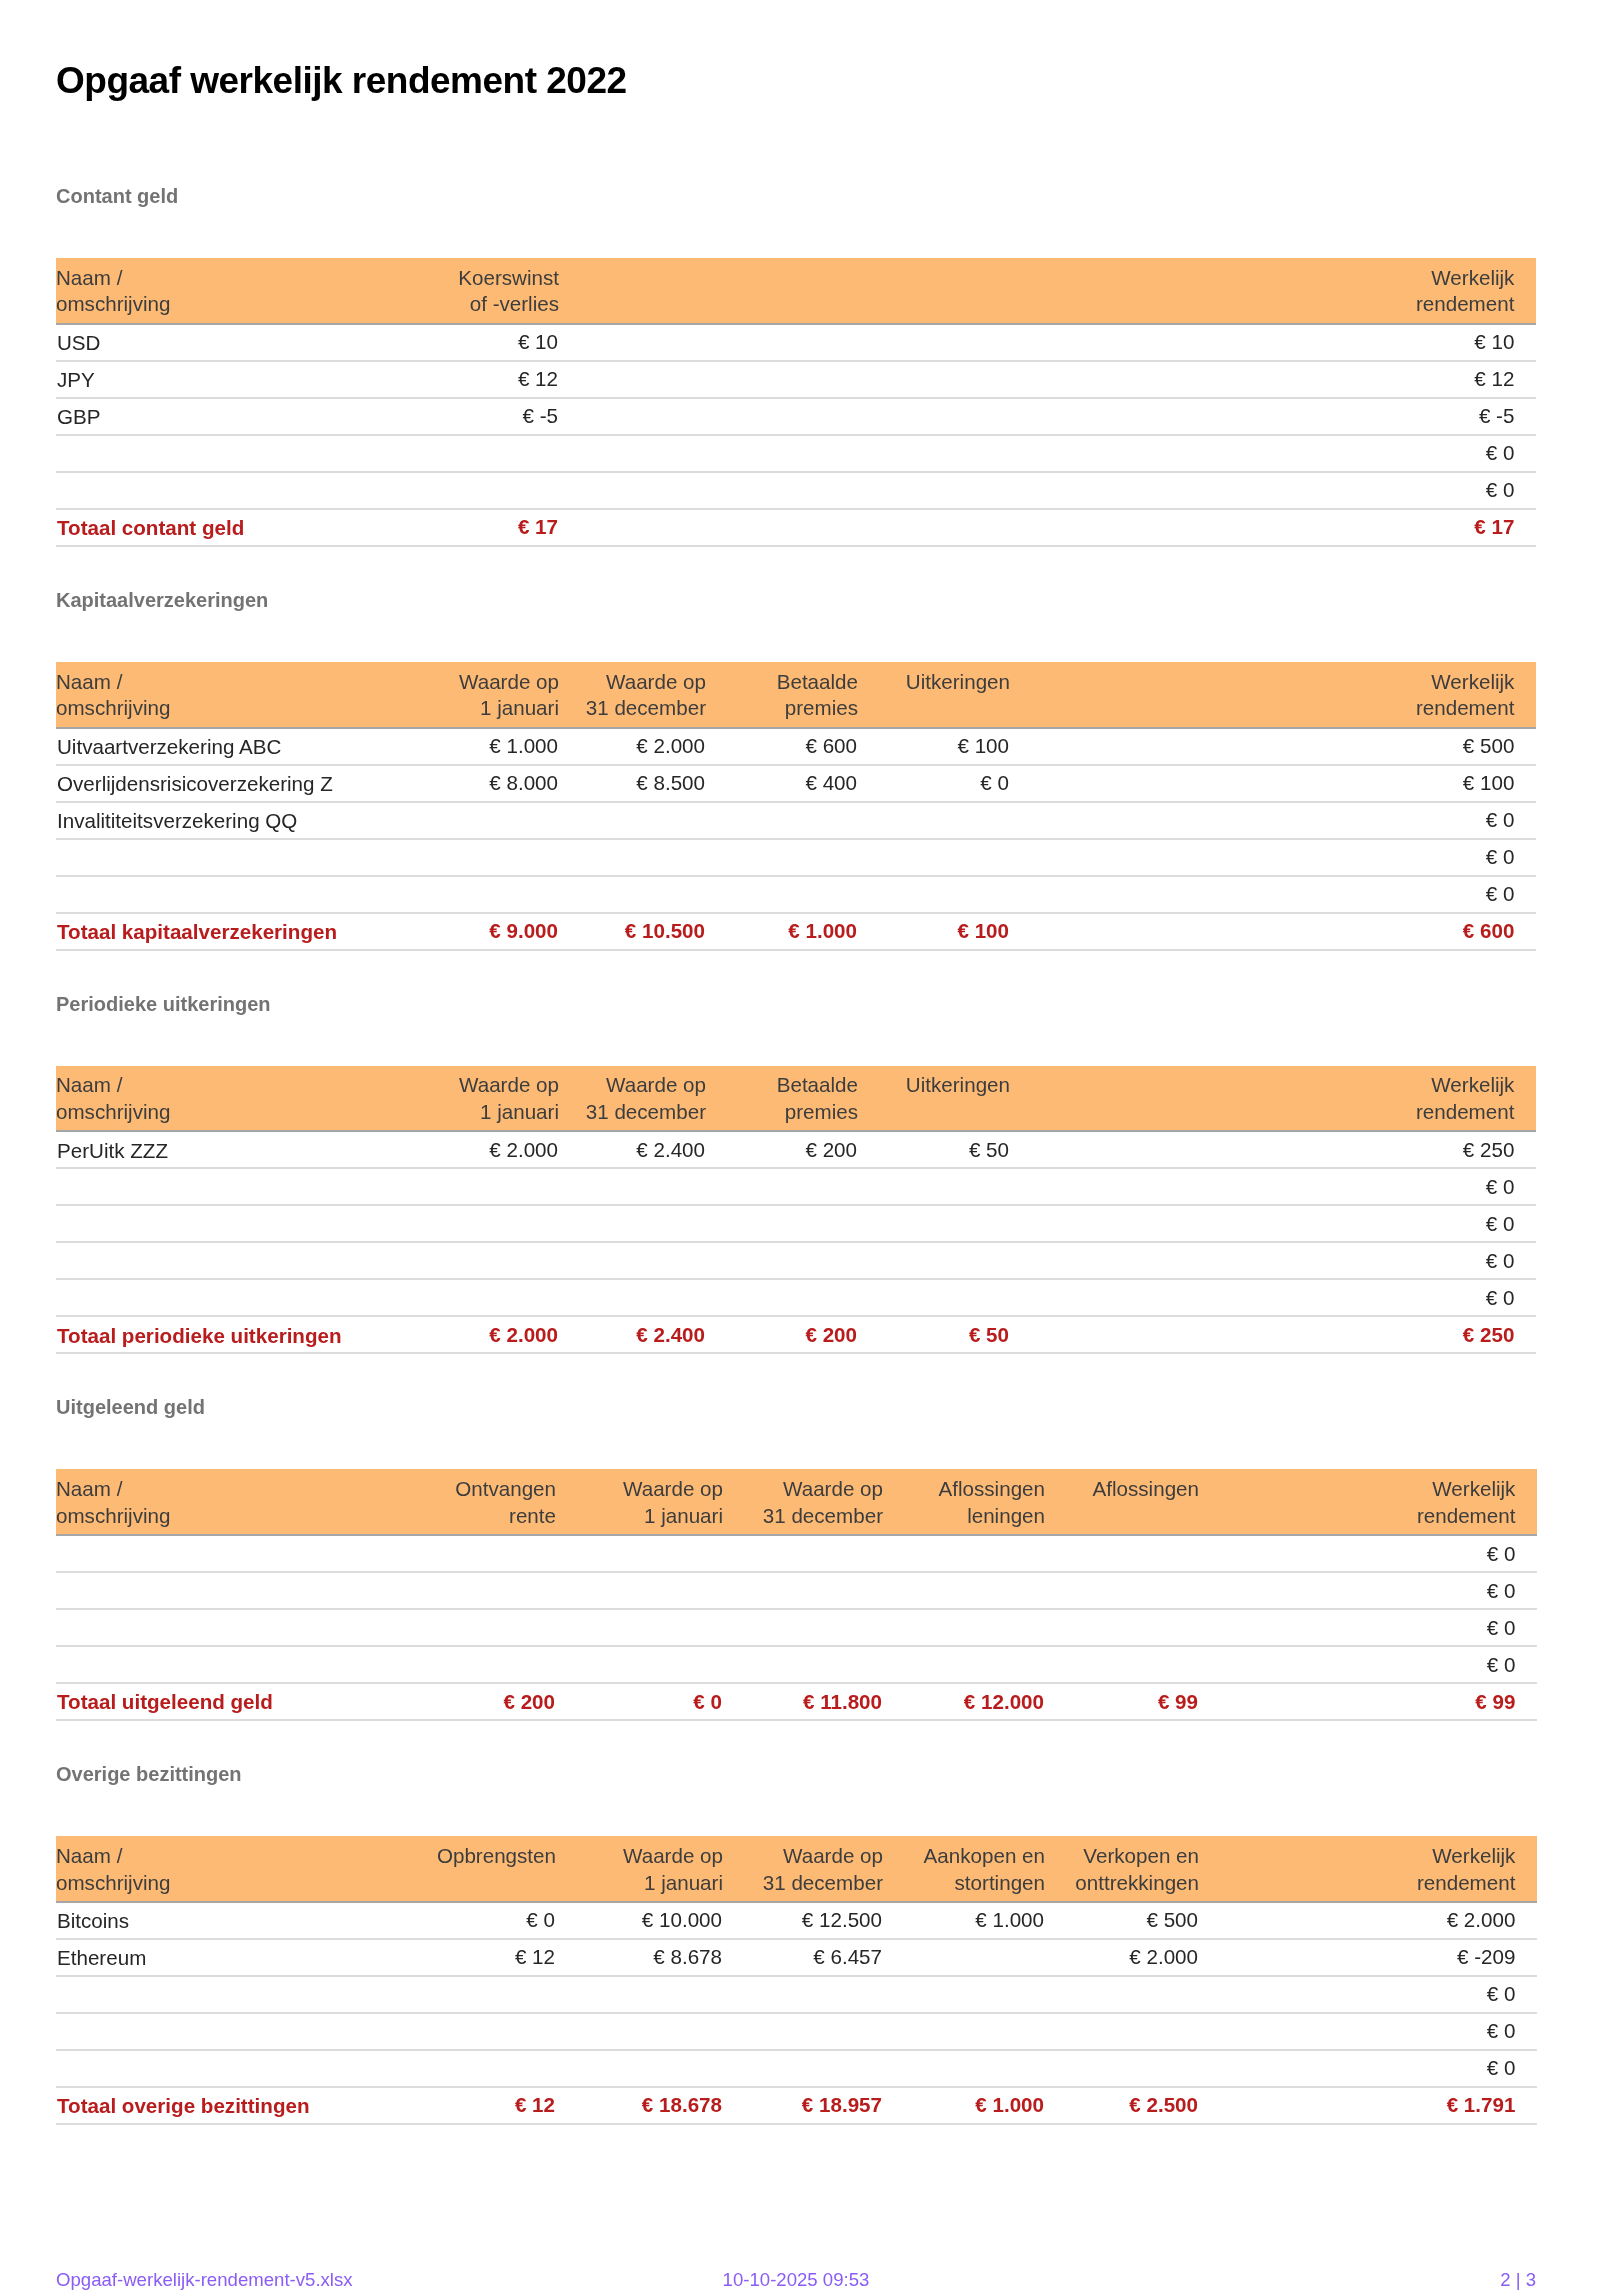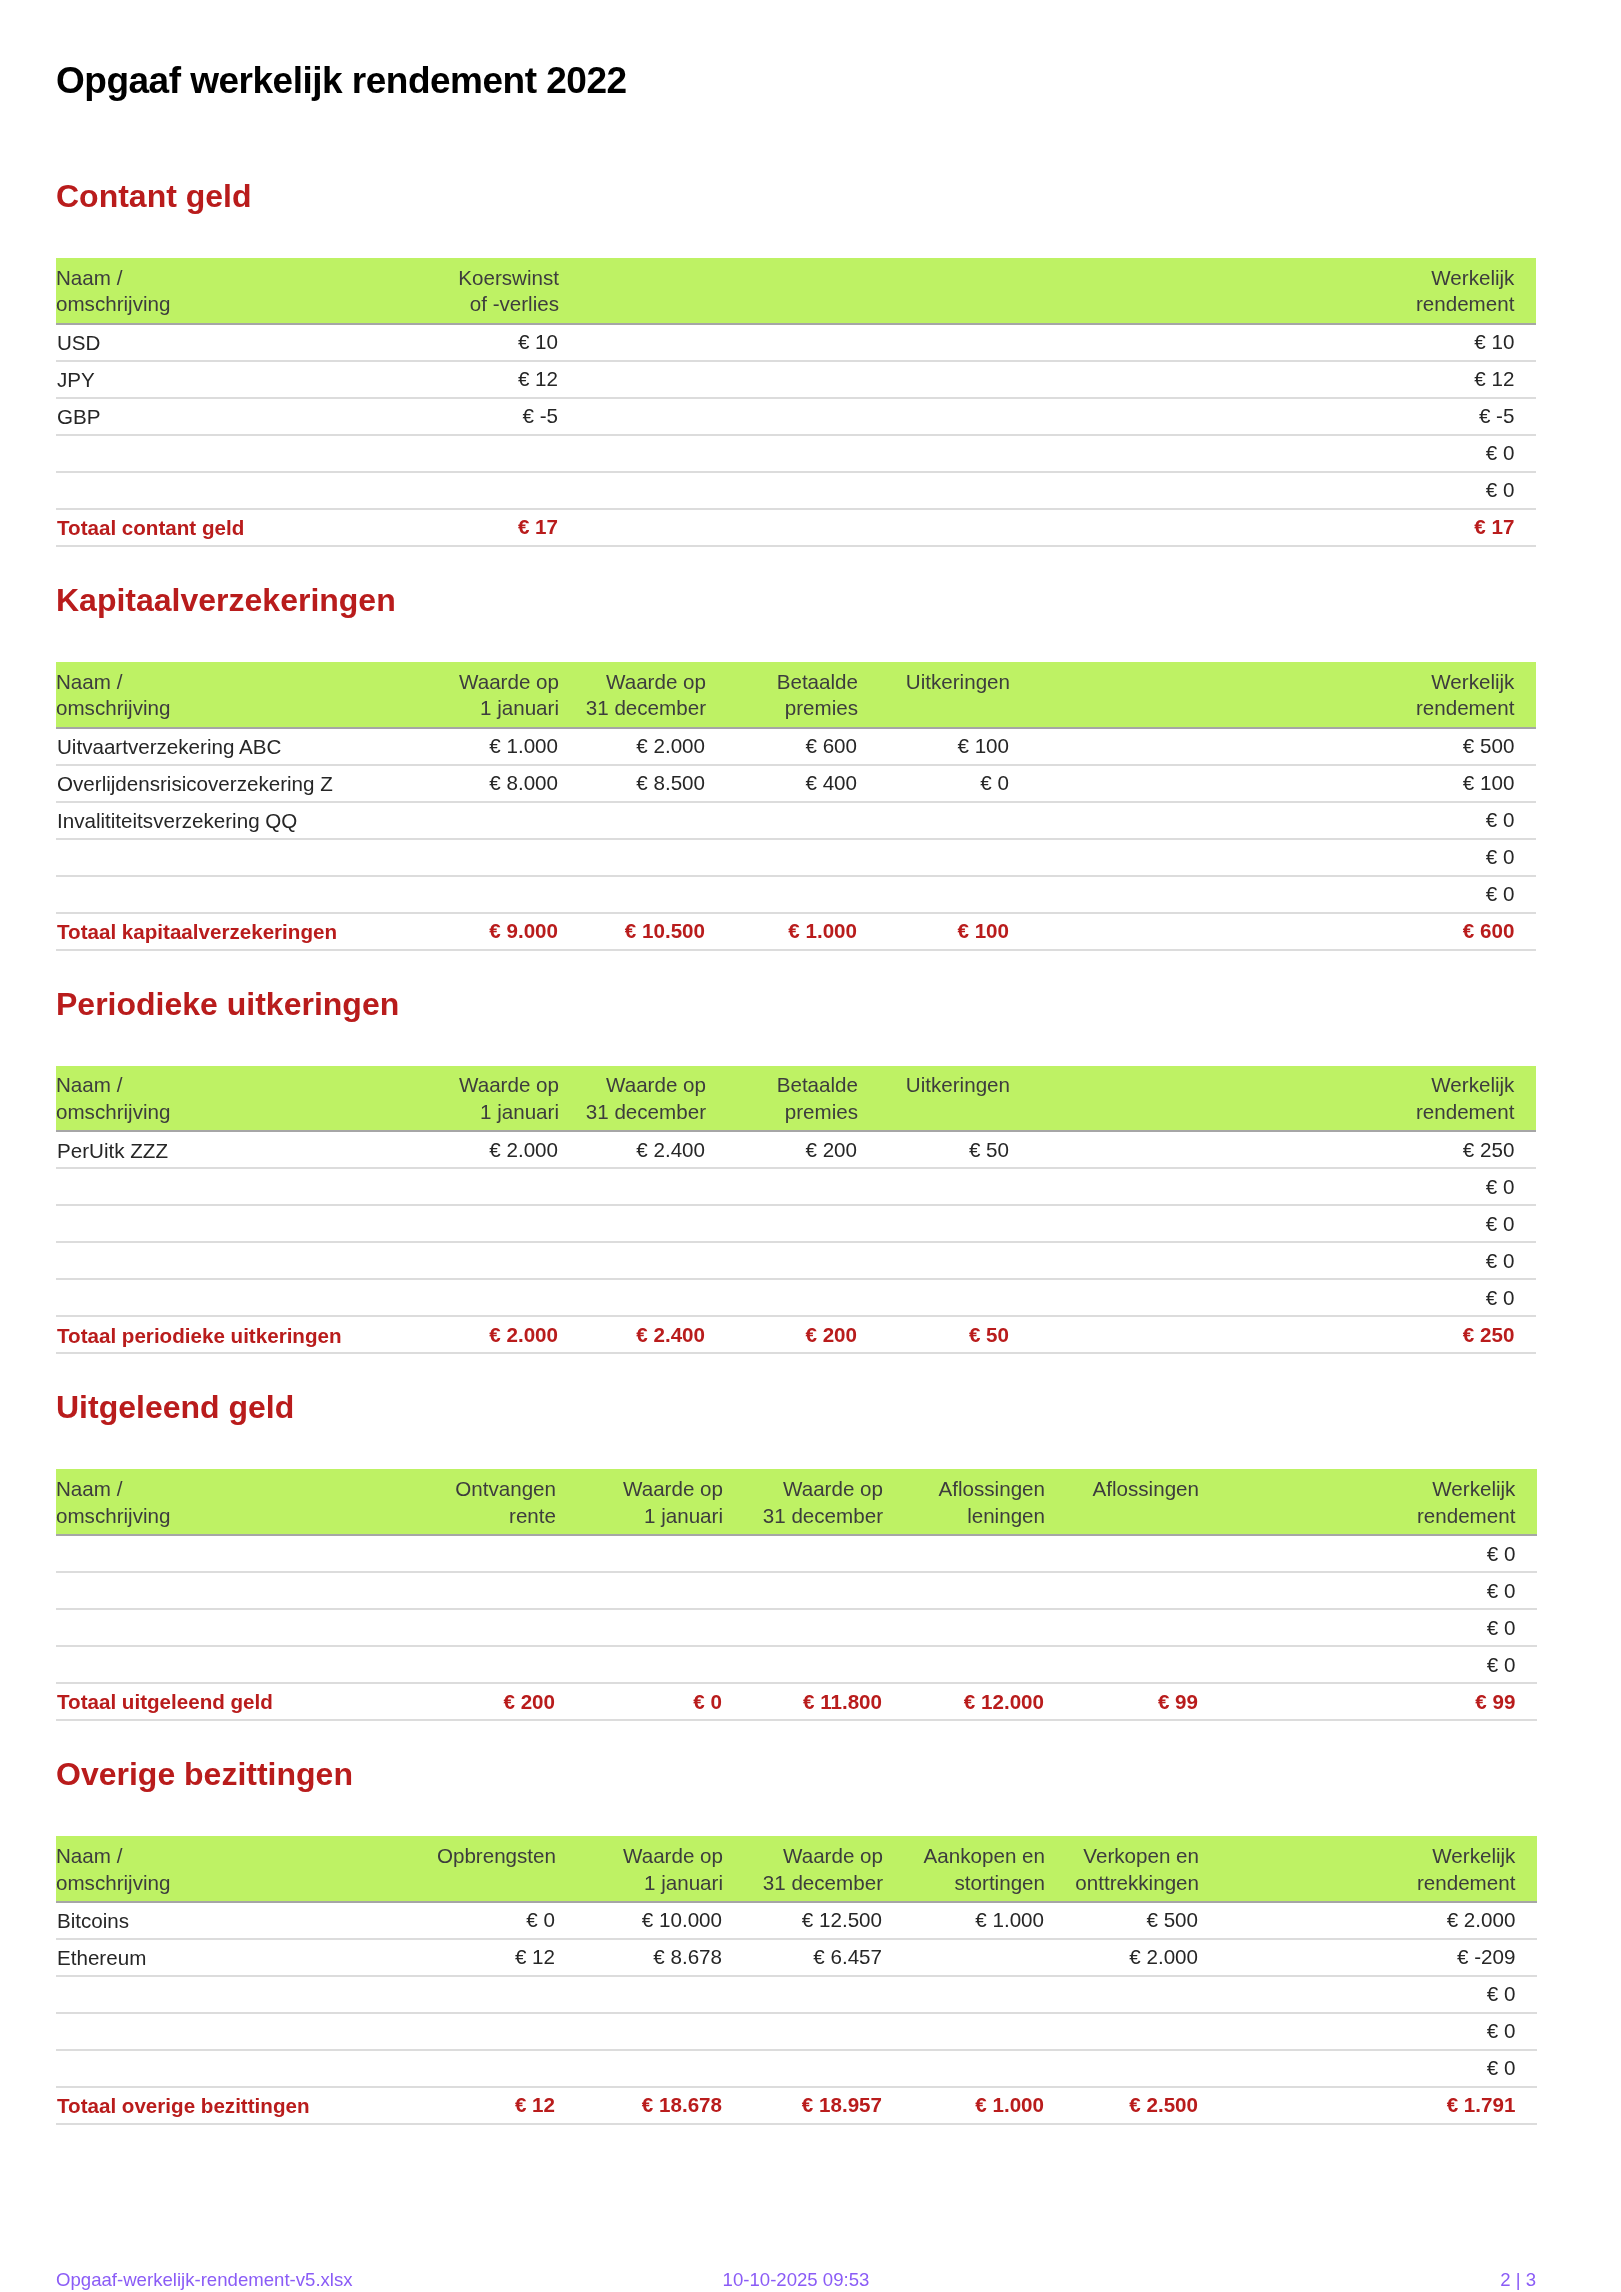--- a/index.html
+++ b/index.html
@@ -5,27 +5,27 @@
   html,body{margin:0;padding:0;}
   body{
     width:1621px;height:2293px;background:#ffffff;position:relative;overflow:hidden;
     font-family:"Liberation Sans", sans-serif;color:#212121;
   }
   .page{padding:61px 85px 0 56px;}
   h1{
     margin:0;font-size:37px;line-height:39px;font-weight:bold;letter-spacing:-0.5px;color:#000;
   }
   h2{
-    margin:39px 0 47px 0;font-size:32px;line-height:29px;font-weight:bold;color:#b91c1c;
+    margin:39px 0 47px 0;font-size:20px;line-height:29px;font-weight:bold;color:#737373;
   }
   h2.first{margin-top:82px;}
   table{table-layout:fixed;border-collapse:collapse;width:1480px;}
   th,td{overflow:hidden;white-space:nowrap;}
   thead th{
-    background:#bef264;font-weight:normal;color:#3d3d3d;font-size:20.6px;
+    background:#fdba74;font-weight:normal;color:#3d3d3d;font-size:20.6px;
     vertical-align:top;padding:6.9px 0 4.9px 0;border-bottom:2px solid #a6a6a6;
   }
   thead th .ln{display:block;height:26.5px;line-height:26.5px;}
   thead th.r .ln{text-align:right;}
   thead th.l .ln{text-align:left;}
   tbody td{
     height:37px;font-size:20.6px;color:#262626;border-bottom:2px solid #dcdcdc;
     text-align:right;vertical-align:middle;box-sizing:border-box;
   }
   tbody td.name{text-align:left;}

